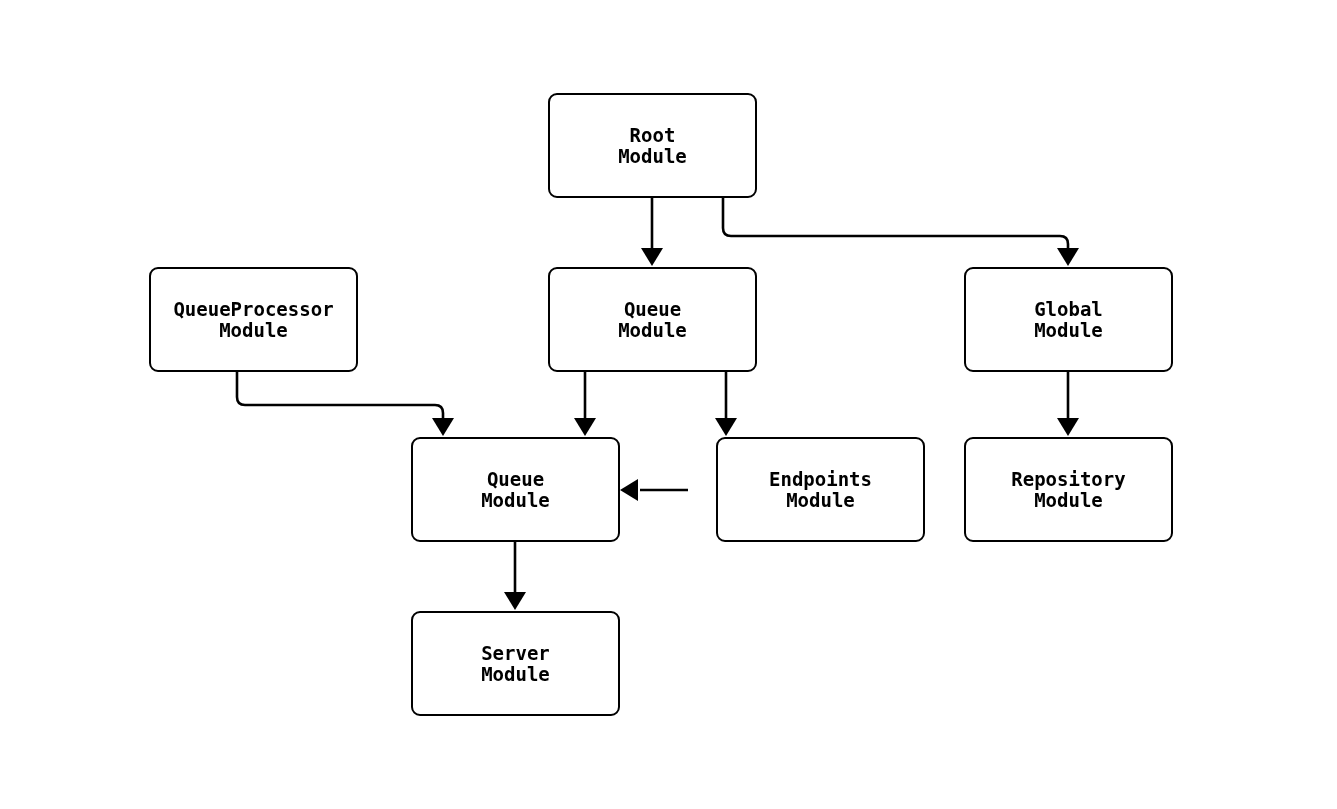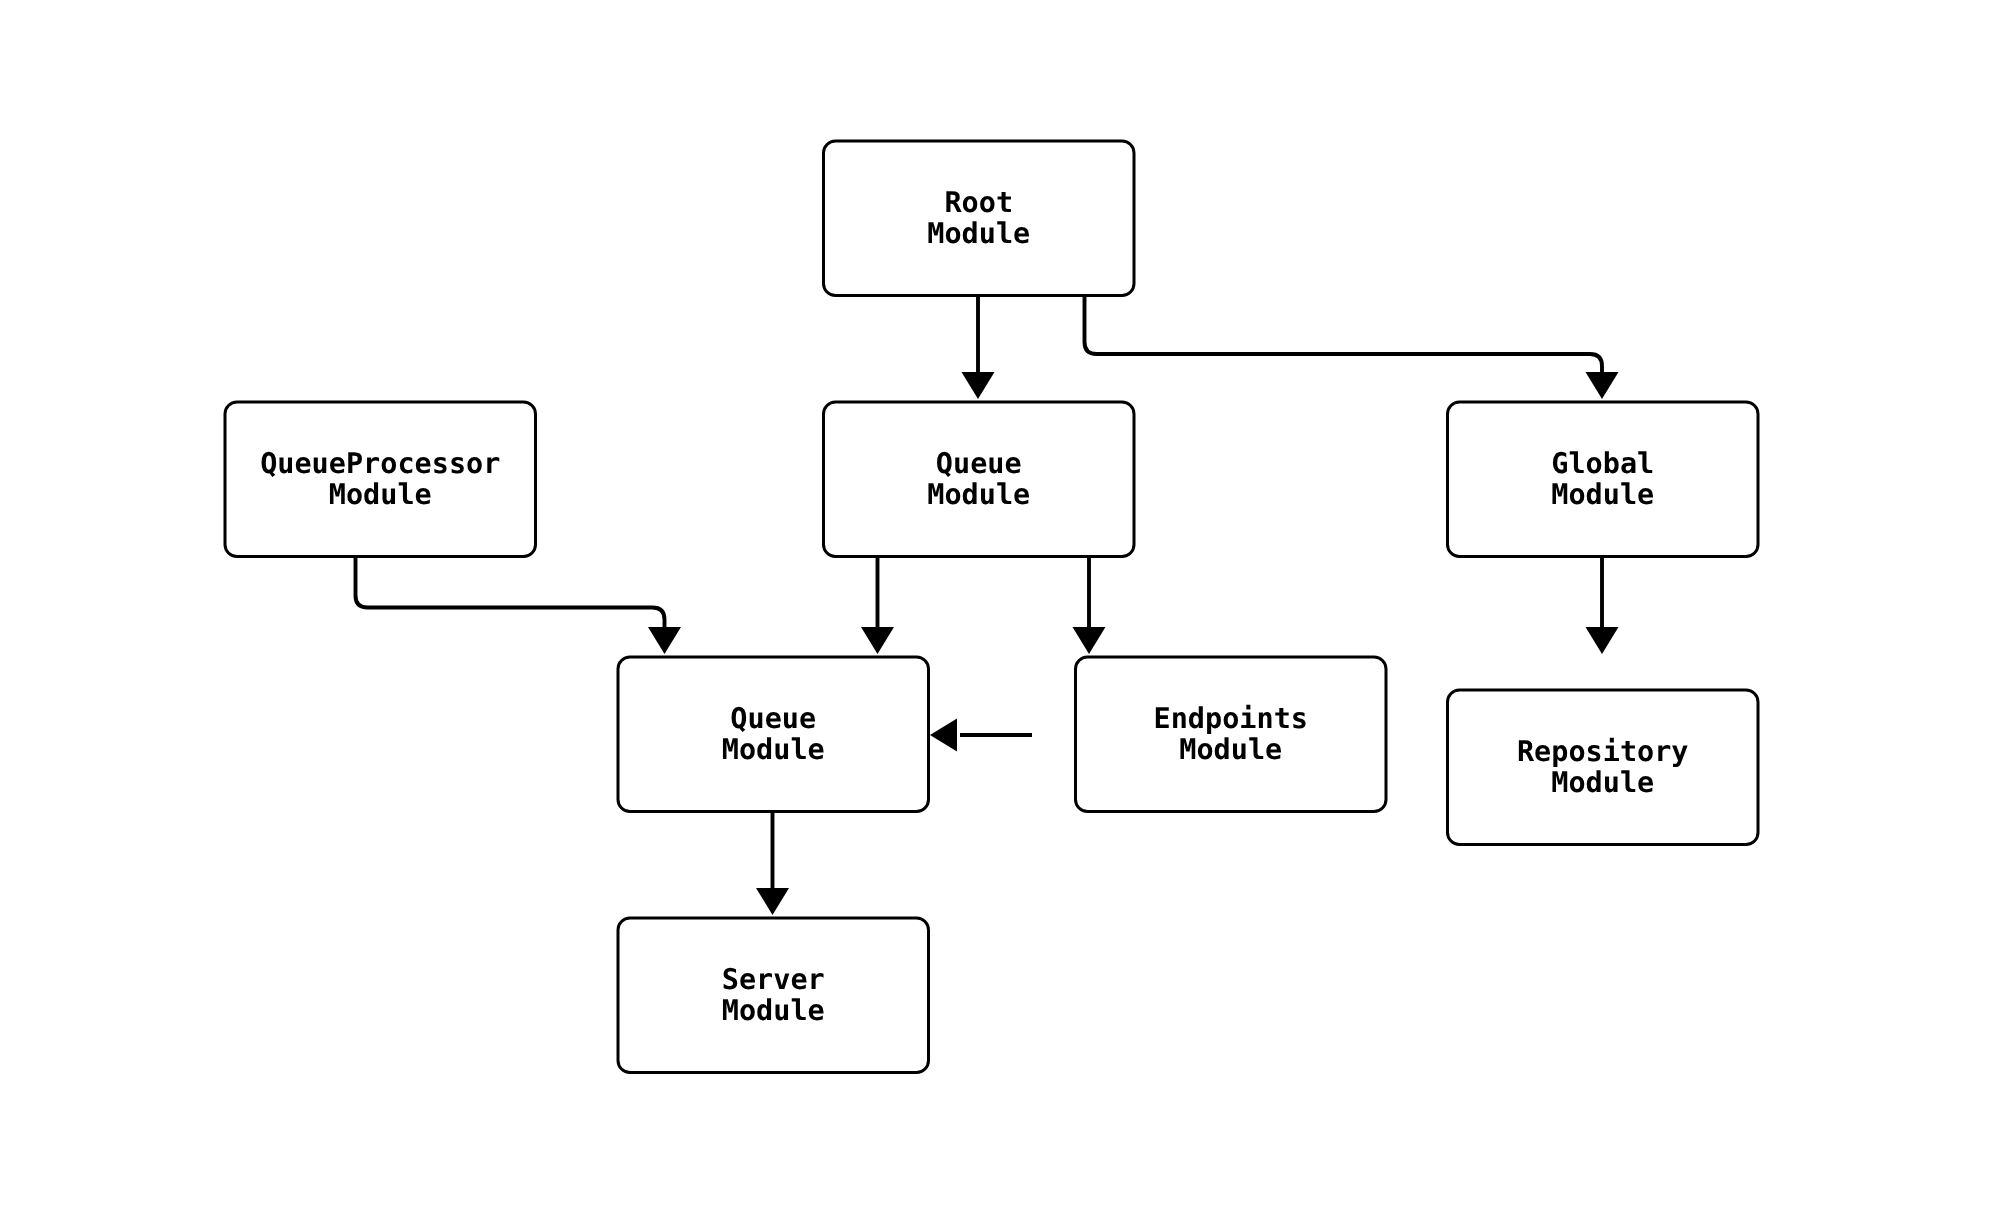--- a/index.html
+++ b/index.html
@@ -125,21 +125,21 @@
   <div class="node" style="left:411px; top:437px">
     <span class="node-label-line">Queue</span>
     <span class="node-label-line">Module</span>
   </div>
 
   <div class="node" style="left:716px; top:437px">
     <span class="node-label-line">Endpoints</span>
     <span class="node-label-line">Module</span>
   </div>
 
-  <div class="node" style="left:964px; top:459px">
+  <div class="node" style="left:964px; top:437px">
     <span class="node-label-line">Repository</span>
     <span class="node-label-line">Module</span>
   </div>
 
   <div class="node" style="left:411px; top:611px">
     <span class="node-label-line">Server</span>
     <span class="node-label-line">Module</span>
   </div>
 
 </div>

